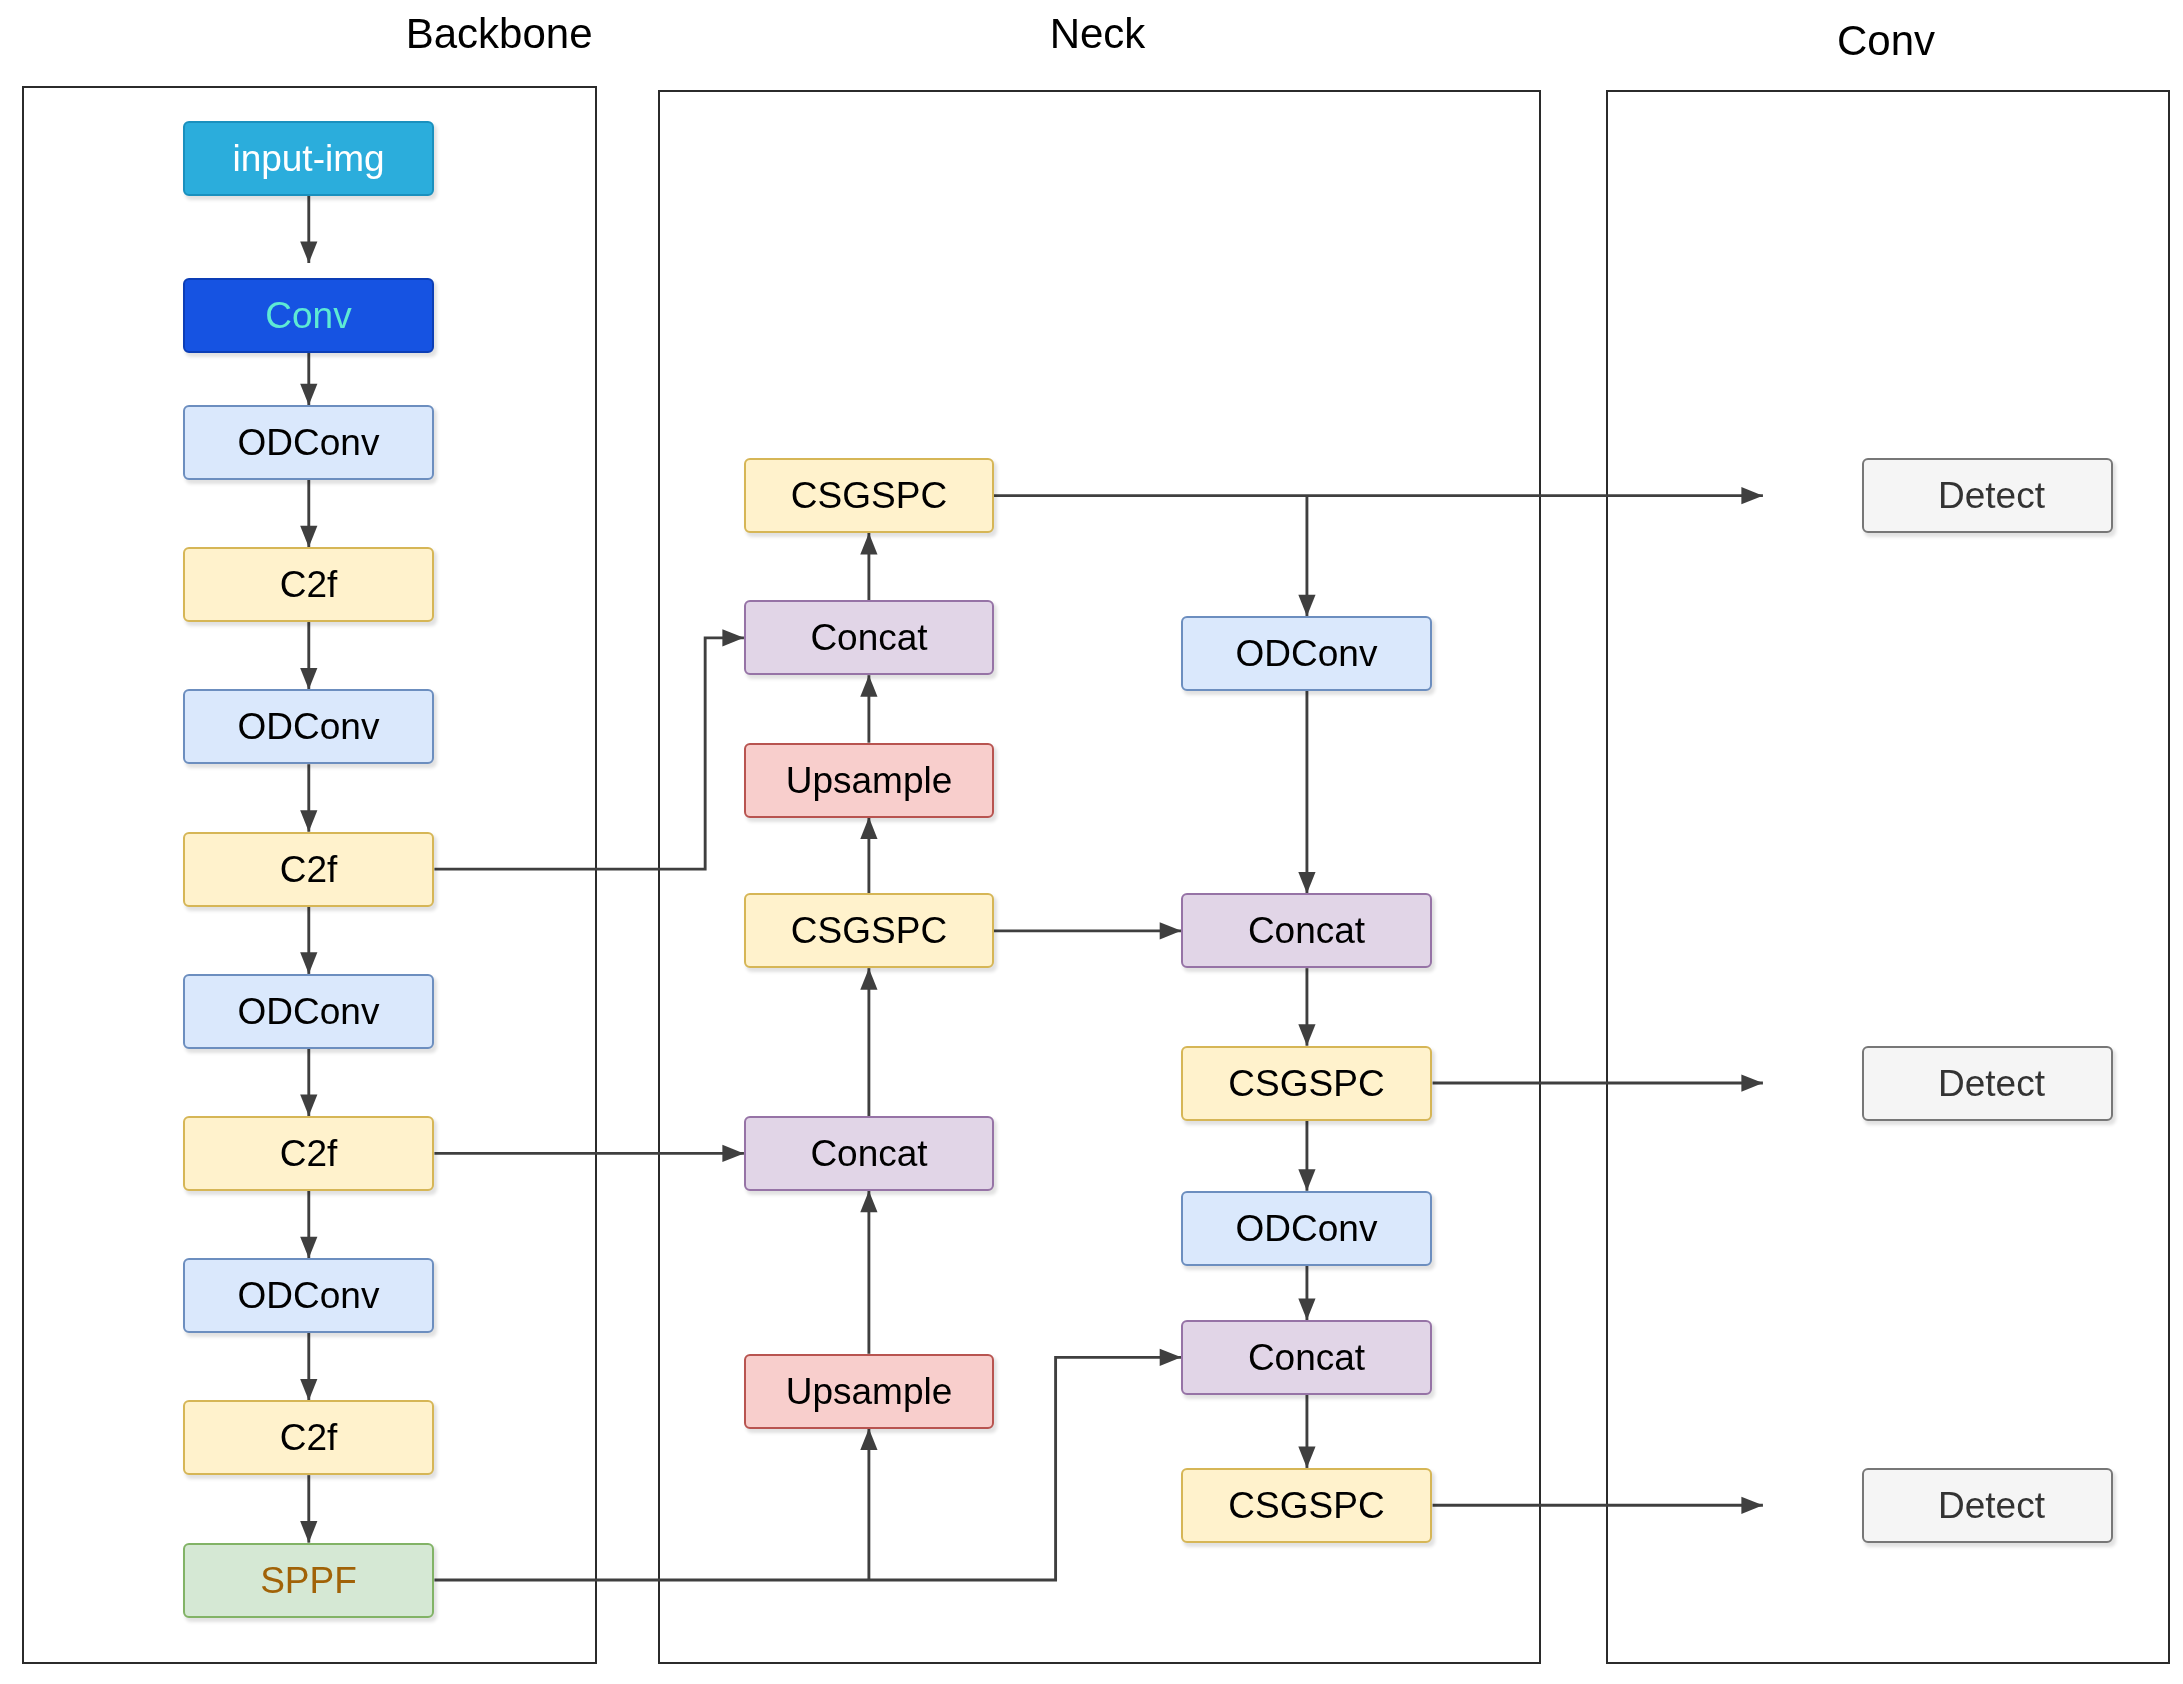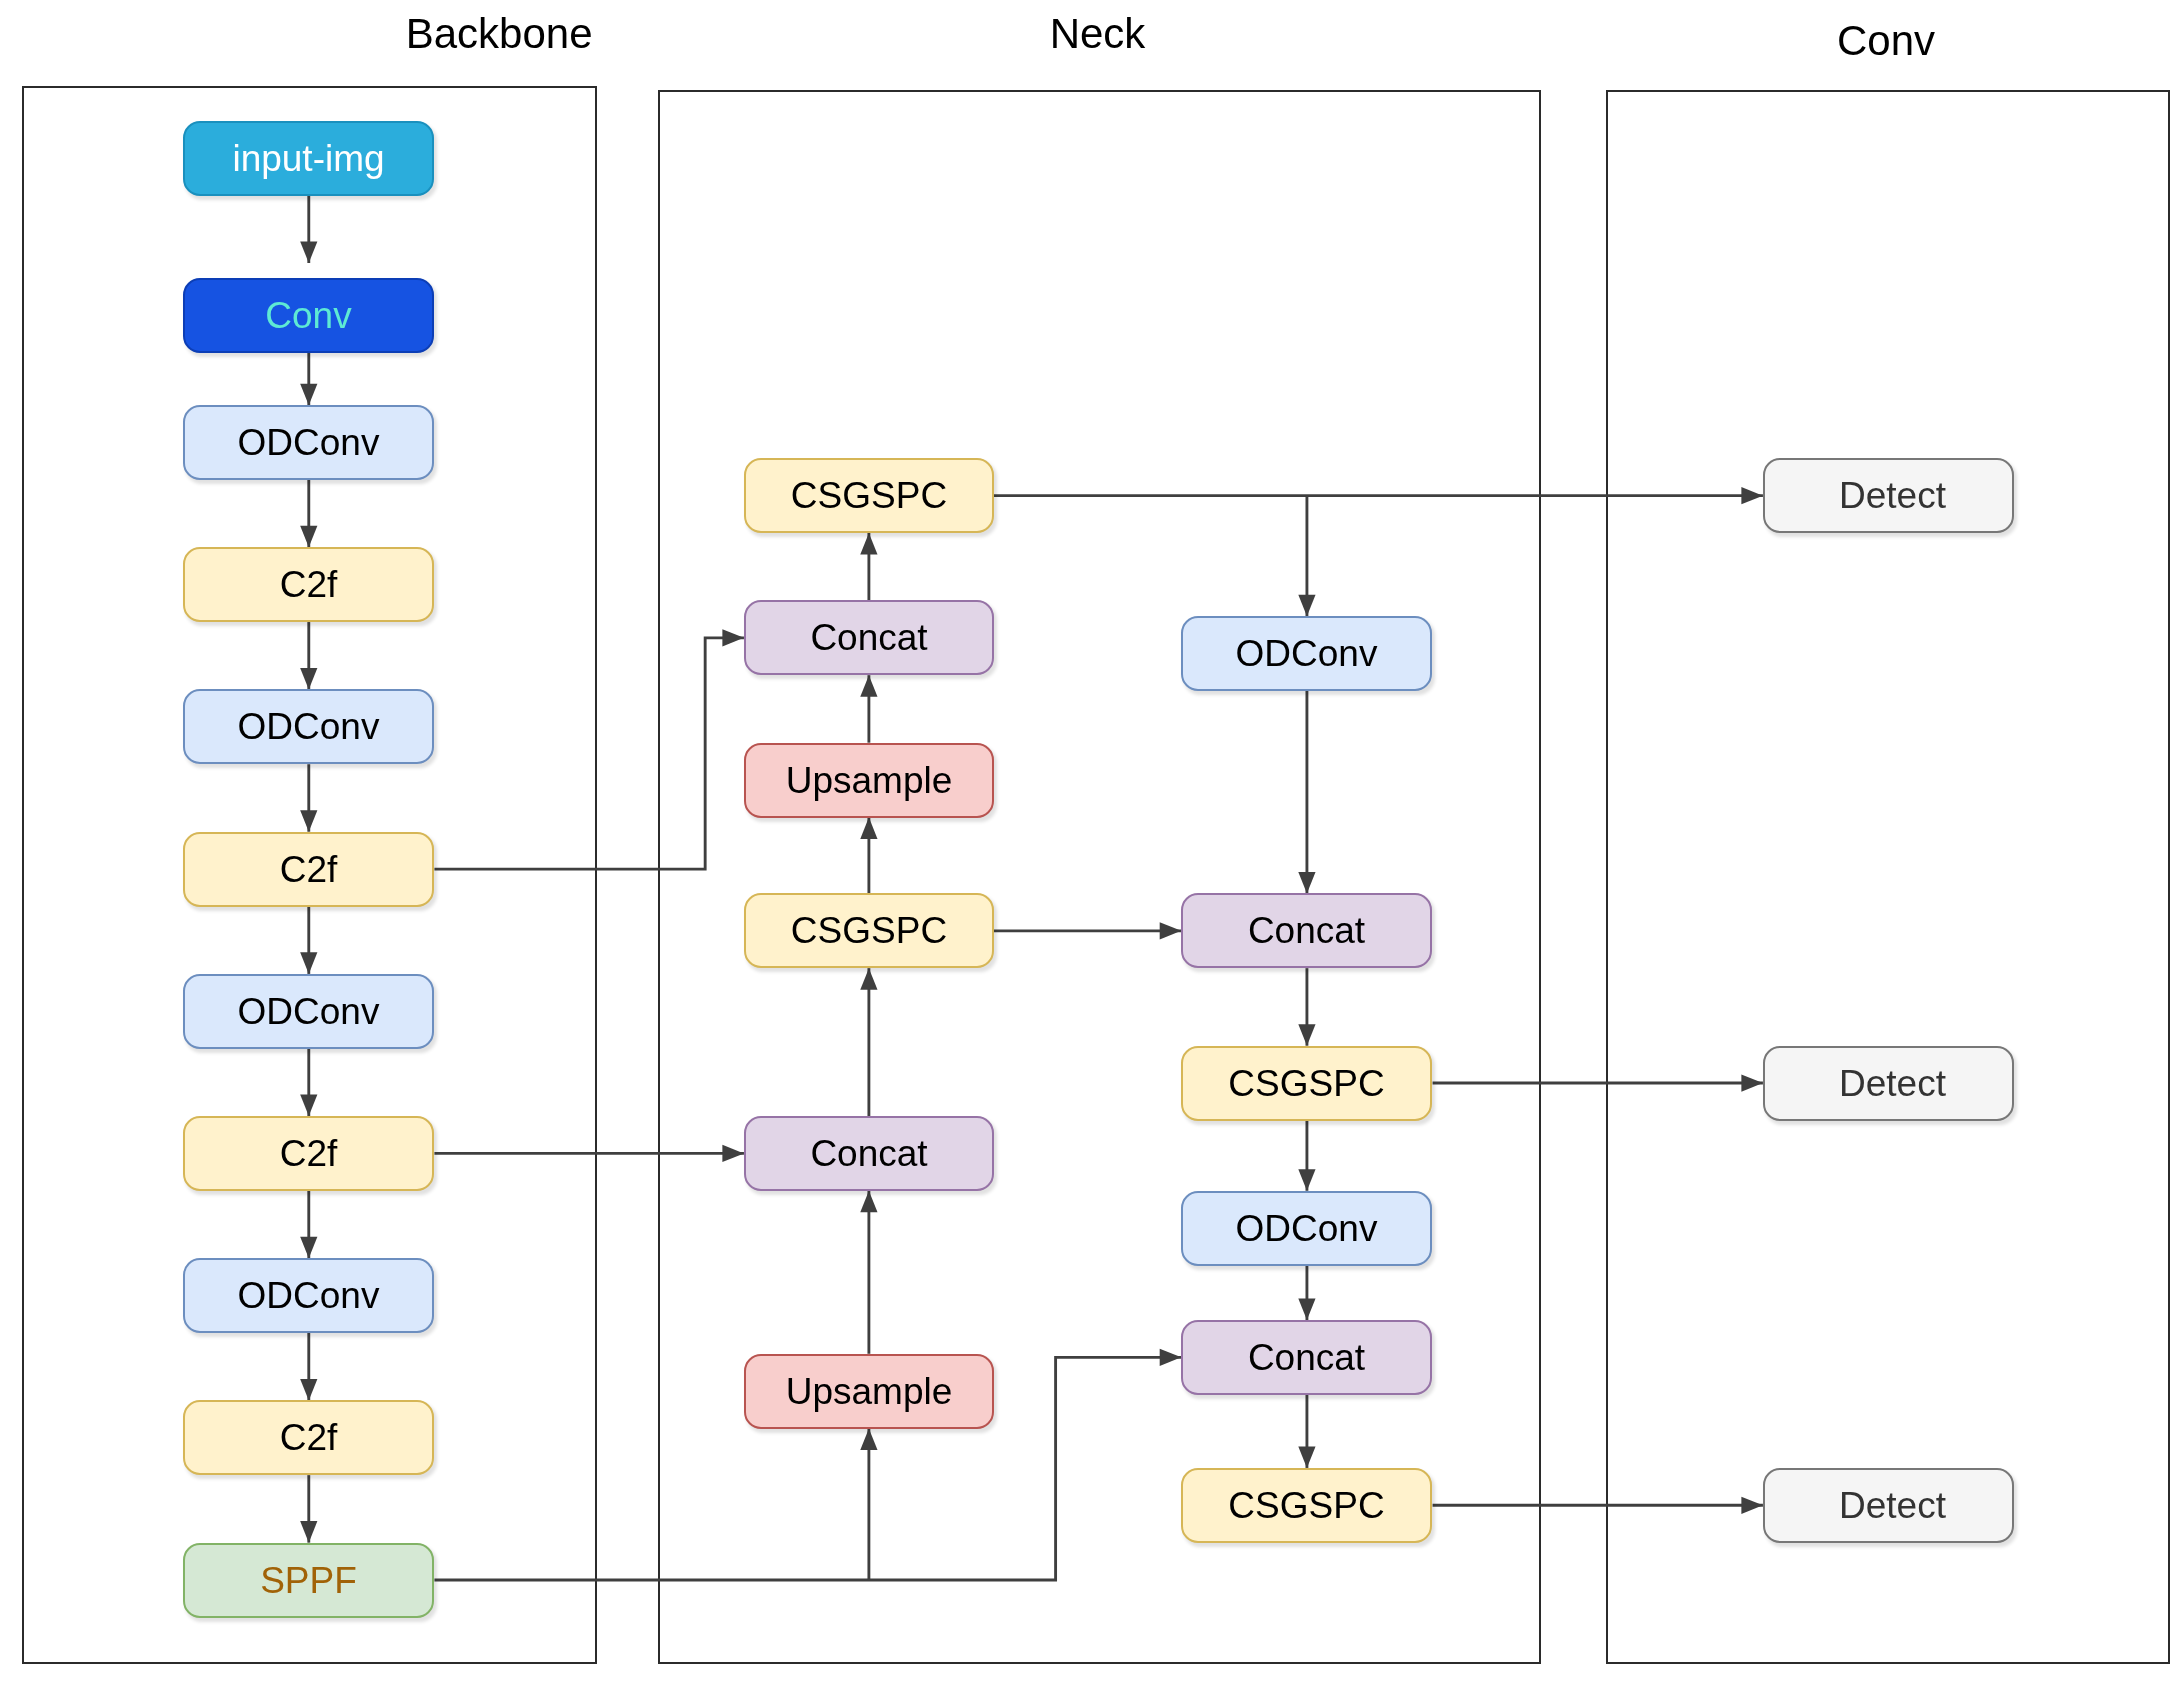--- a/index.html
+++ b/index.html
@@ -38,32 +38,32 @@
     fill: none;
     stroke: var(--arrow, #3f3f3f);
     stroke-width: 4;
   }
   .node {
     position: absolute;
     width: 251px;
     height: 75px;
     box-sizing: border-box;
     border: 2.2px solid #999;
-    border-radius: 17px;
+    border-radius: 6px;
     display: flex;
     align-items: center;
     justify-content: center;
     font-size: 37px;
     background: #eee;
     box-shadow: 2.9px 3.6px 3.6px rgba(0,0,0,0.12);
   }
   .nl { left: 744px; width: 250px; }  
   .nr { left: 1181px; }                
   .bk { left: 183px;  }                
-  .hd { left: 1763px; padding-left: 8px; }                
+  .hd { left: 1862px; padding-left: 8px; }                
 </style>
 </head>
 <body>
 
 <div class="canvas">
 
   <div class="section-title" style="left:21.5px; top:10px; width:571px;text-align:right;">Backbone</div>
   <div class="section-title" style="left:658px; top:10px; width:879px;">Neck</div>
   <div class="section-title" style="left:1606px; top:17px; width:560px;">Conv</div>
 

